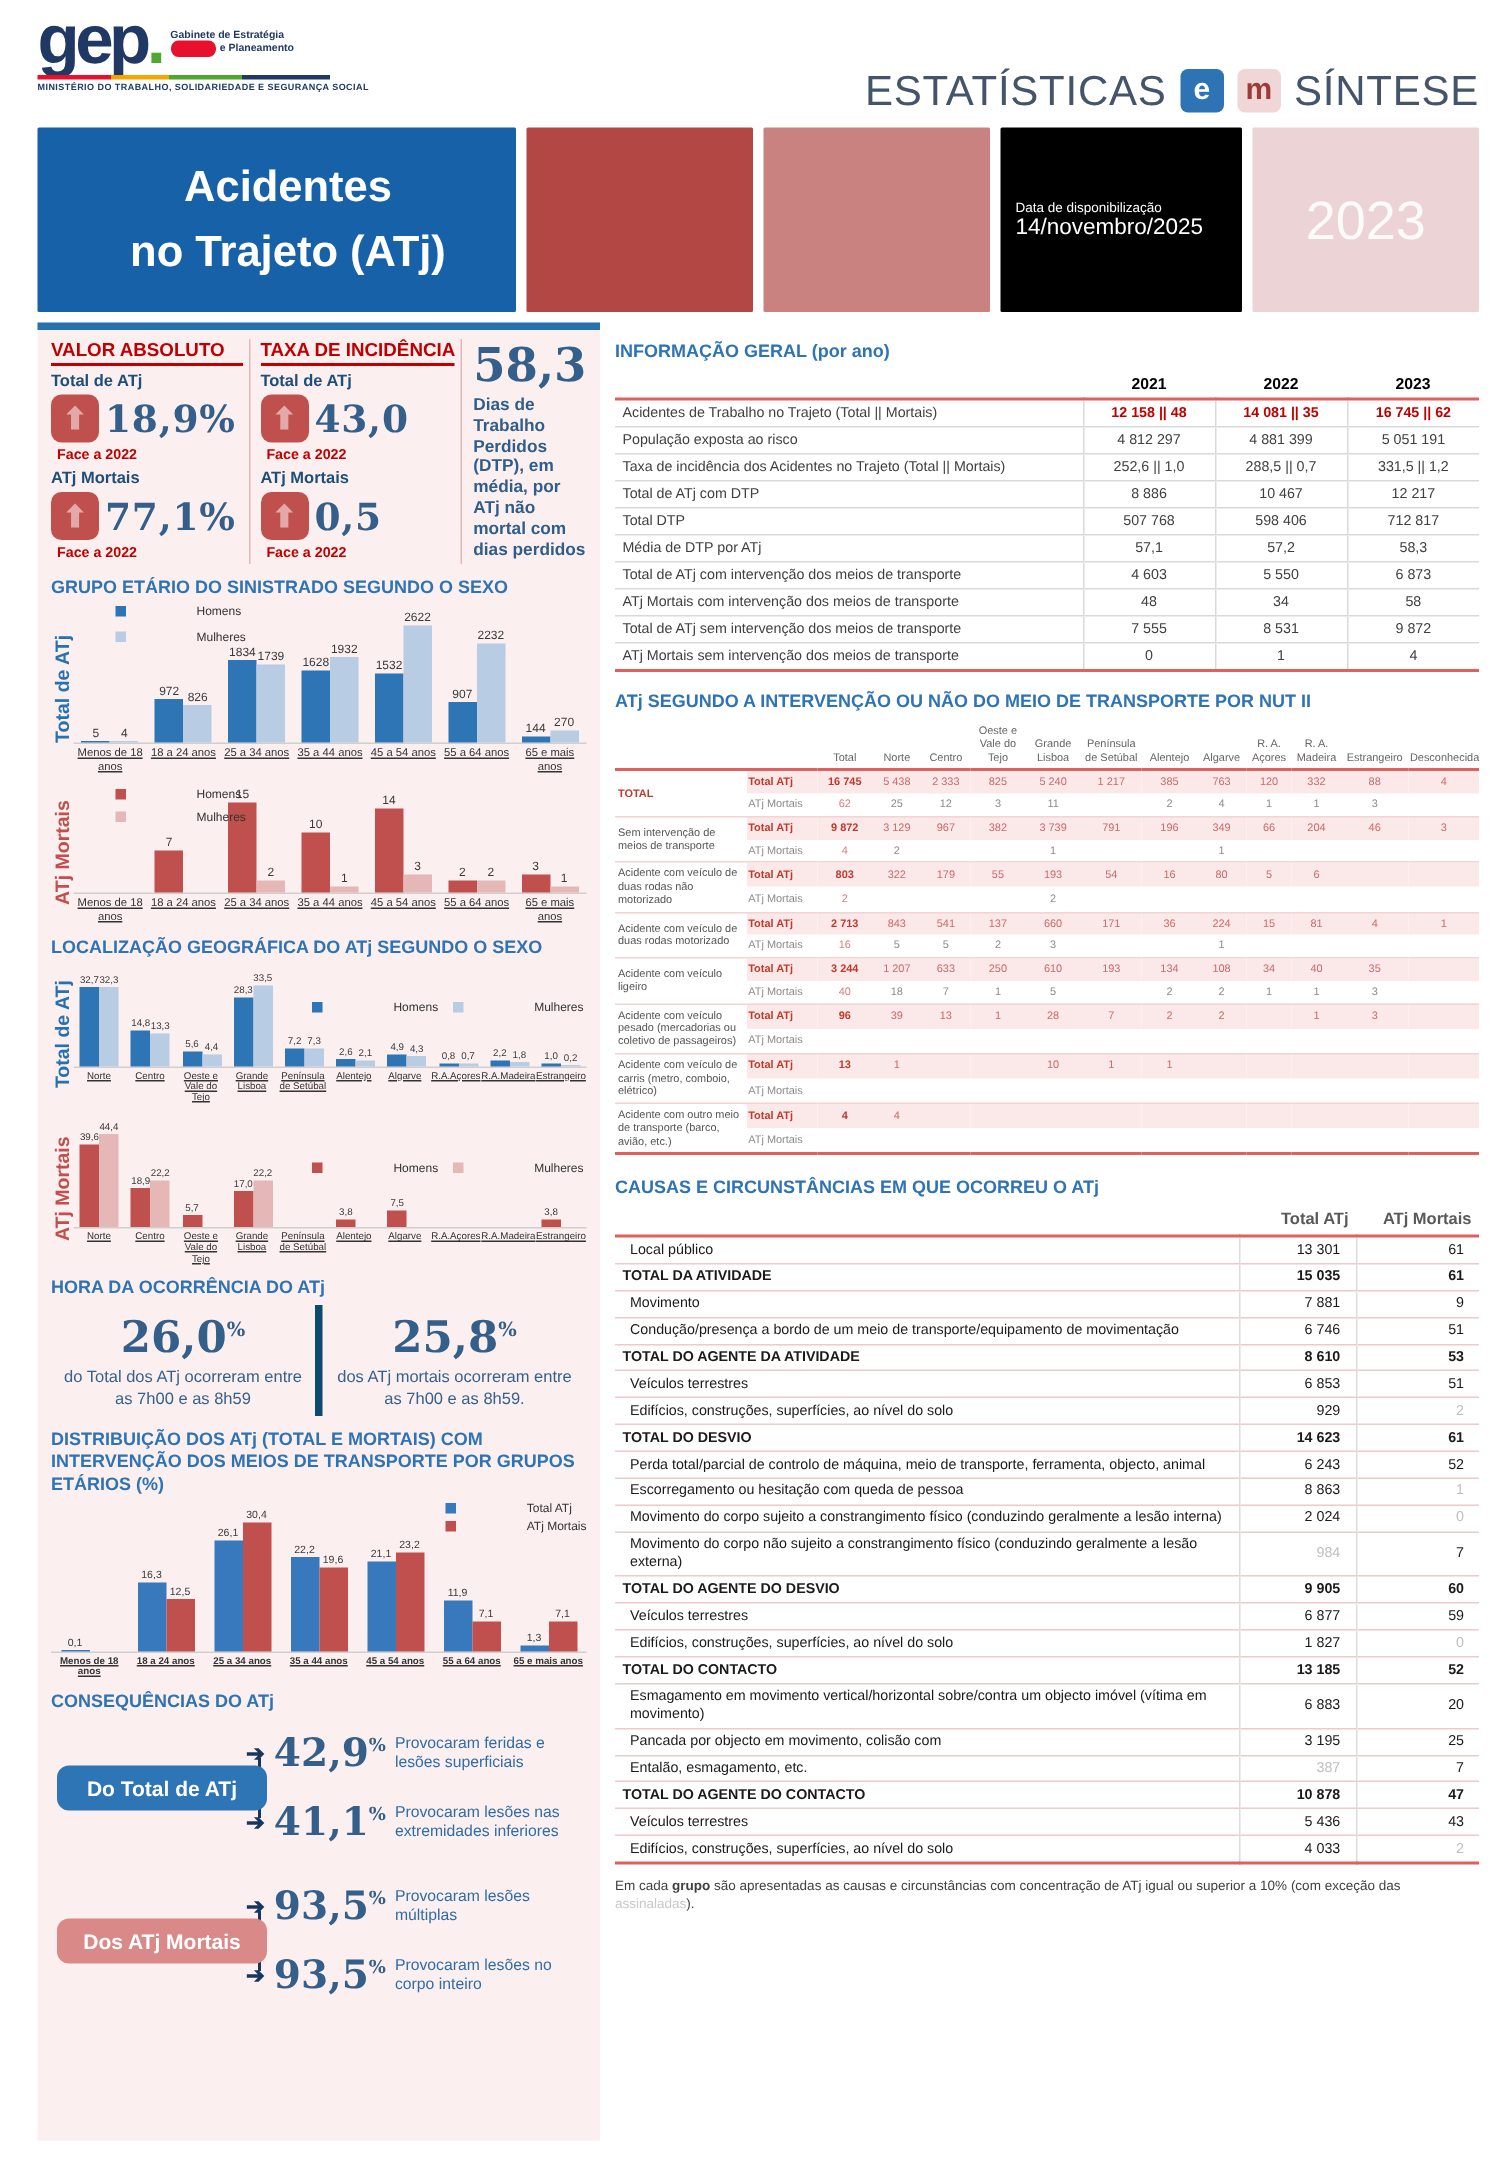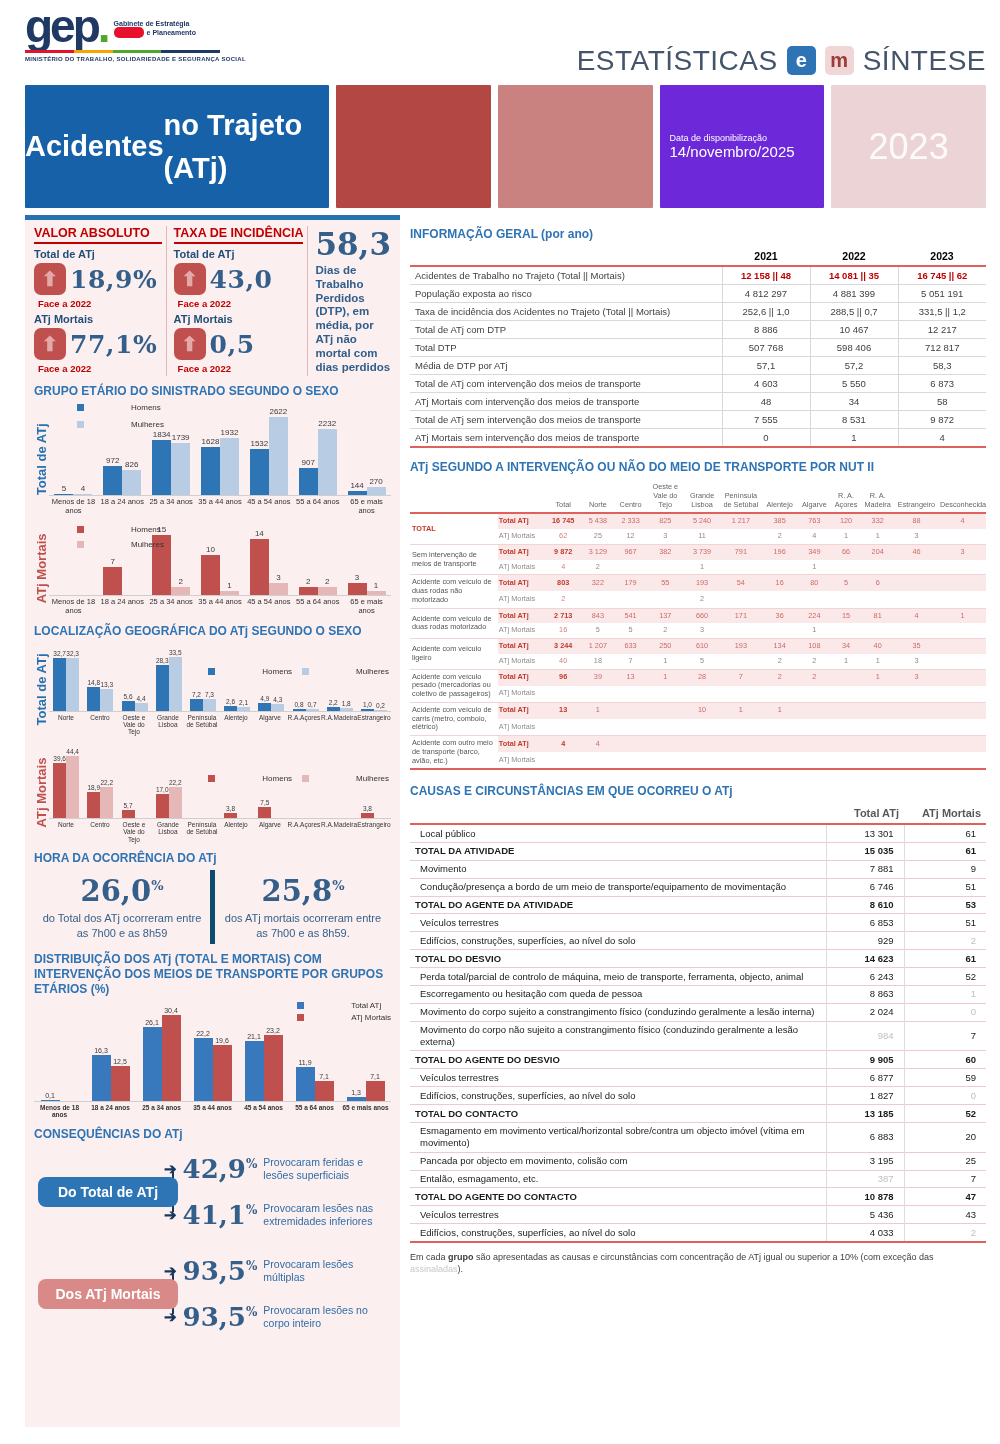--- a/index.html
+++ b/index.html
@@ -18,25 +18,25 @@
   .rainbow{width:195px;height:3px;margin-top:4px;background:linear-gradient(90deg,#e8112d 0 25%,#f6a500 25% 45%,#4ea72e 45% 70%,#1f3864 70% 100%);}
   .ministry{font-size:6px;color:#1f3864;font-weight:bold;margin-top:3px;letter-spacing:.3px;}
   .brand{display:flex;align-items:center;gap:9px;margin-top:30px;}
   .brand .bt{font-size:28px;color:#44546a;letter-spacing:.5px;}
   .bbox{width:29px;height:29px;border-radius:5px;display:flex;align-items:center;justify-content:center;font-weight:bold;font-size:20px;}
   .bbox.e{background:#2e74b5;color:#fff;}
   .bbox.m{background:#f0d6d6;color:#9c3b39;}
   
   .banner{height:123px;display:flex;gap:7px;padding:0 14px 0 25px;}
   .bb{border-radius:1px;}
-  .bb.title{width:304px;background:#1761a8;color:#fff;display:flex;flex-direction:row;align-items:center;justify-content:center;font-weight:bold;font-size:29px;line-height:1.45;}
+  .bb.title{width:304px;background:#1761a8;color:#fff;display:flex;flex-direction:column;align-items:center;justify-content:center;font-weight:bold;font-size:29px;line-height:1.45;padding-left:15px;}
   .bb.r{flex:1;}
   .bb.r1{background:#b24744;}
   .bb.r2{background:#c98280;}
-  .bb.r3{background:#6d28d9;color:#fff;display:flex;flex-direction:column;justify-content:center;padding-left:10px;box-sizing:border-box;}
+  .bb.r3{background:#000000;color:#fff;display:flex;flex-direction:column;justify-content:center;padding-left:10px;box-sizing:border-box;}
   .bb.r3 .dl{font-size:9px;}
   .bb.r3 .dv{font-size:15px;}
   .bb.r4{background:#ecd4d6;color:#fdfafa;display:flex;align-items:center;justify-content:center;font-size:36px;}
   
   .main{display:flex;gap:10px;padding:7px 14px 10px 25px;box-sizing:border-box;height:1229px;}
   .lcol{width:375px;background:#fcefef;border-top:5px solid #2672b0;box-sizing:border-box;padding:6px 9px 6px 9px;}
   .rcol{flex:1;padding-top:8px;min-width:0;}
   
   .kpis{display:flex;}
   .kcol{width:133px;padding-right:4px;}
@@ -55,21 +55,21 @@
   
   .chartrow{display:flex;align-items:stretch;}
   .ylab{writing-mode:vertical-rl;transform:rotate(180deg);font-weight:bold;font-size:13px;text-align:center;width:15px;flex:none;}
   .ylab.blue{color:#2672b0;}
   .ylab.red{color:#c0504d;}
   .chart{position:relative;flex:1;min-width:0;}
   .plot{display:flex;align-items:flex-end;border-bottom:1px solid #cfcfcf;}
   .cgroup{flex:1;display:flex;justify-content:center;align-items:flex-end;min-width:0;}
   .bwrap{display:flex;flex-direction:column;align-items:center;}
   .blab{font-size:8px;color:#3a3a3a;margin-bottom:1px;white-space:nowrap;}
-  .cats{display:flex;}
+  .cats{display:flex;text-decoration:underline;}
   .clab{flex:1;text-align:center;font-size:7.5px;color:#333;line-height:1.15;padding-top:2px;}
   .legend{position:absolute;display:flex;gap:10px;}
   .litem{display:flex;align-items:center;gap:3px;}
   .lsw{width:7px;height:7px;display:inline-block;flex:none;}
   .ltx{font-size:8px;color:#333;white-space:nowrap;padding-left:44px;}
   .c1 .legend{left:28px;top:0;flex-direction:column;gap:8px;}
   .c2 .legend{left:28px;top:4px;flex-direction:column;gap:6px;}
   .c3 .legend{right:2px;top:24px;}
   .c4 .legend{right:2px;top:32px;}
   .c5 .legend{right:0;top:0;flex-direction:column;gap:3px;align-items:flex-start;}

